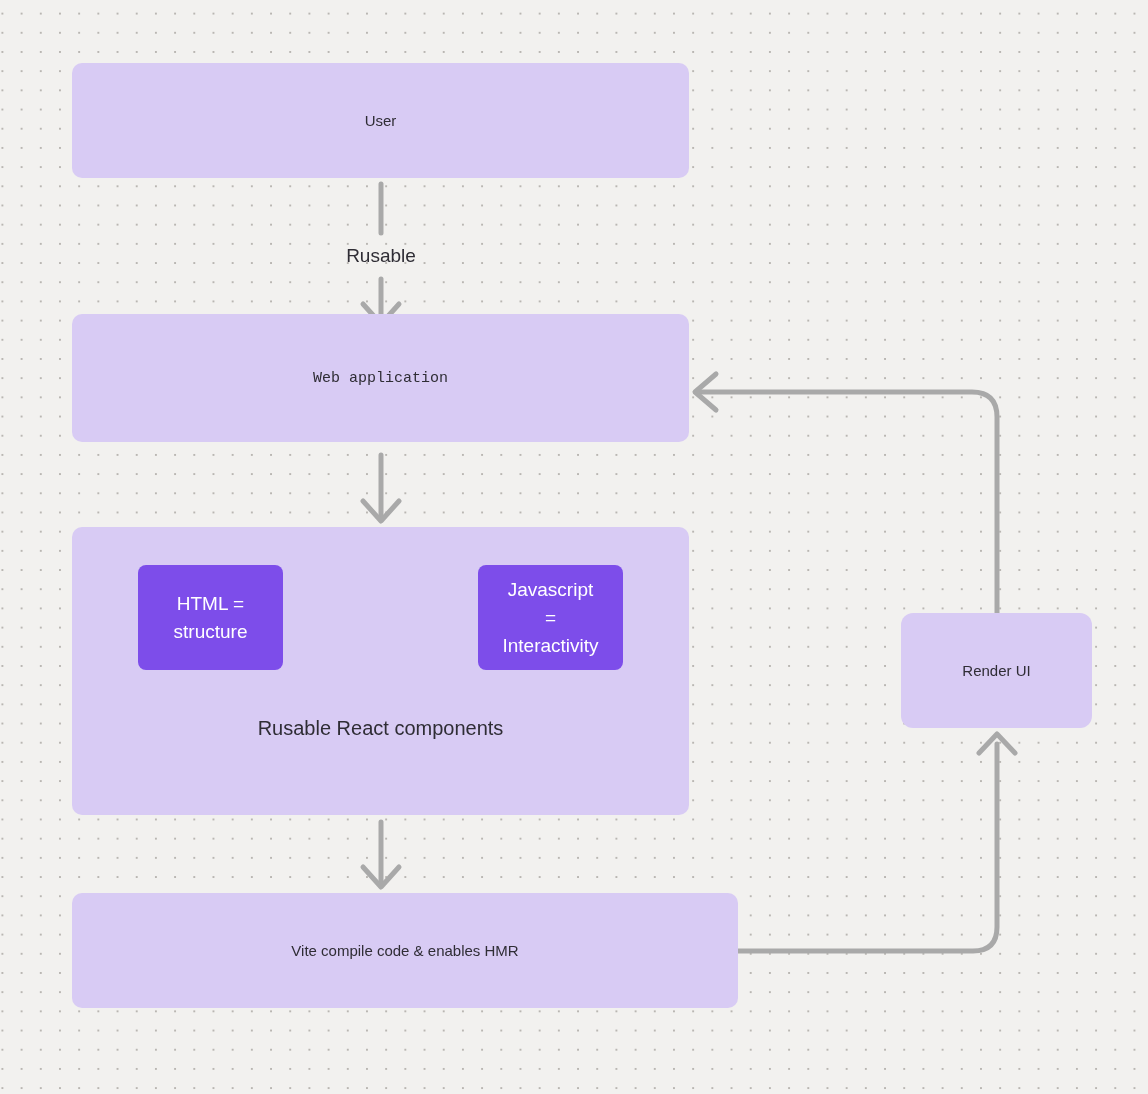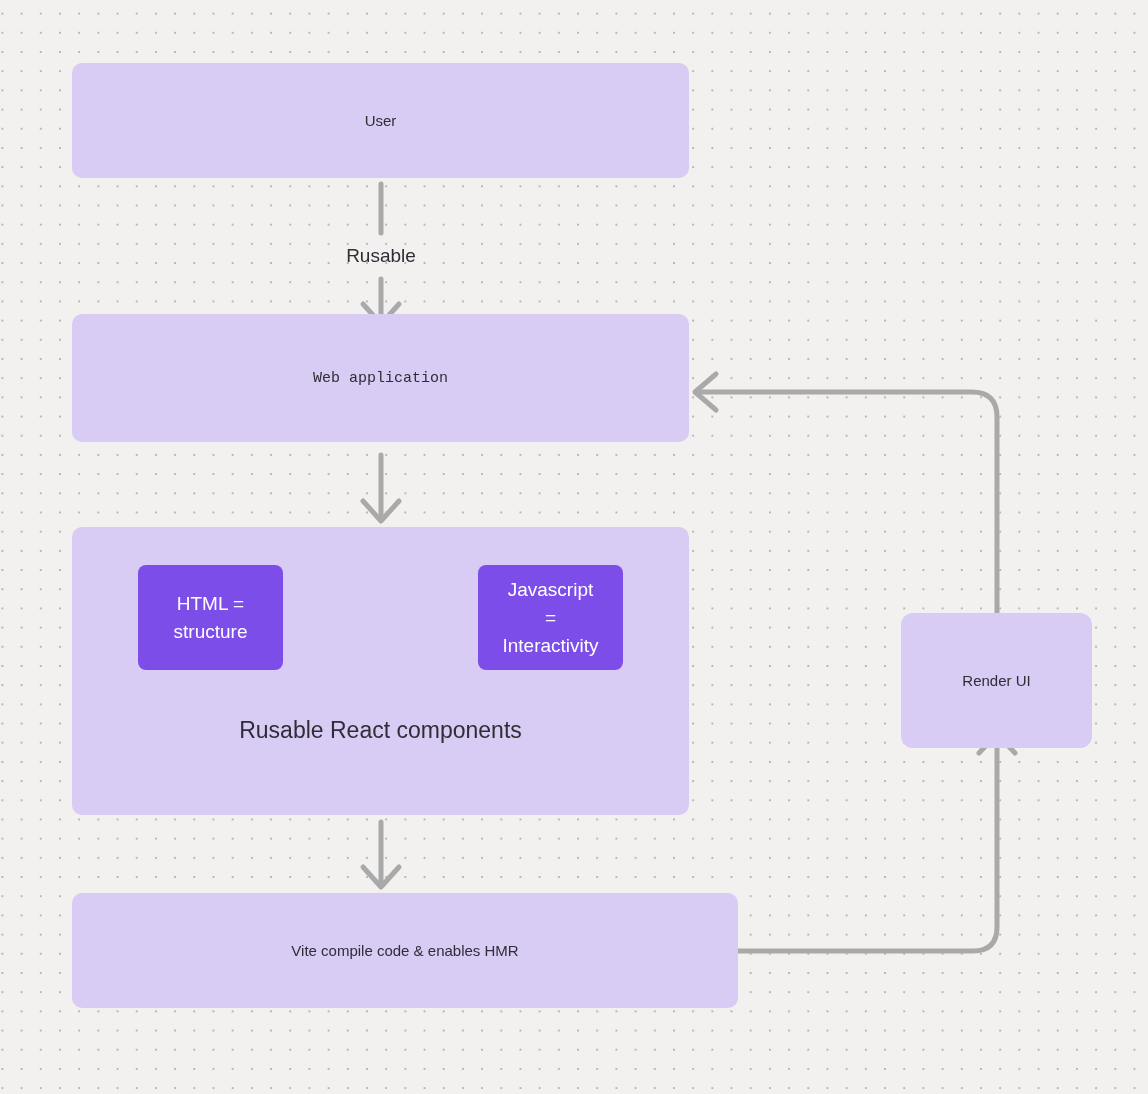--- a/index.html
+++ b/index.html
@@ -33,21 +33,21 @@
     justify-content: center;
     text-align: center;
     font-size: 15px;
     color: #2f2d35;
     box-sizing: border-box;
   }
   .node-user            { left: 72px;  top: 63px;  width: 617px; height: 115px; }
   .node-webapp          { left: 72px;  top: 314px; width: 617px; height: 128px; font-family: Liberation Mono, monospace; }
   .node-group           { left: 72px;  top: 527px; width: 617px; height: 288px; }
   .node-vite            { left: 72px;  top: 893px; width: 666px; height: 115px; }
-  .node-render          { left: 901px; top: 613px; width: 191px; height: 135px; border-radius: 12px; }
+  .node-render          { left: 901px; top: 613px; width: 191px; height: 115px; border-radius: 12px; }
   .component {
     position: absolute;
     background: #7d4dea;
     border-radius: 8px;
     color: #ffffff;
     display: flex;
     align-items: center;
     justify-content: center;
     text-align: center;
     font-size: 19px;
@@ -60,21 +60,21 @@
   }
   .component-1 { left: 138px; }
   .component-2 { left: 308px; }
   .component-3 { left: 478px; }
   .group-caption {
     position: absolute;
     left: 72px;
     top: 717px;
     width: 617px;
     text-align: center;
-    font-size: 23px;
+    font-size: 20px;
     color: #2f2d35;
   }
   .edge-label {
     position: absolute;
     left: 330px;
     top: 245px;
     width: 102px;
     text-align: center;
     font-size: 19px;
     color: #2f2d35;

